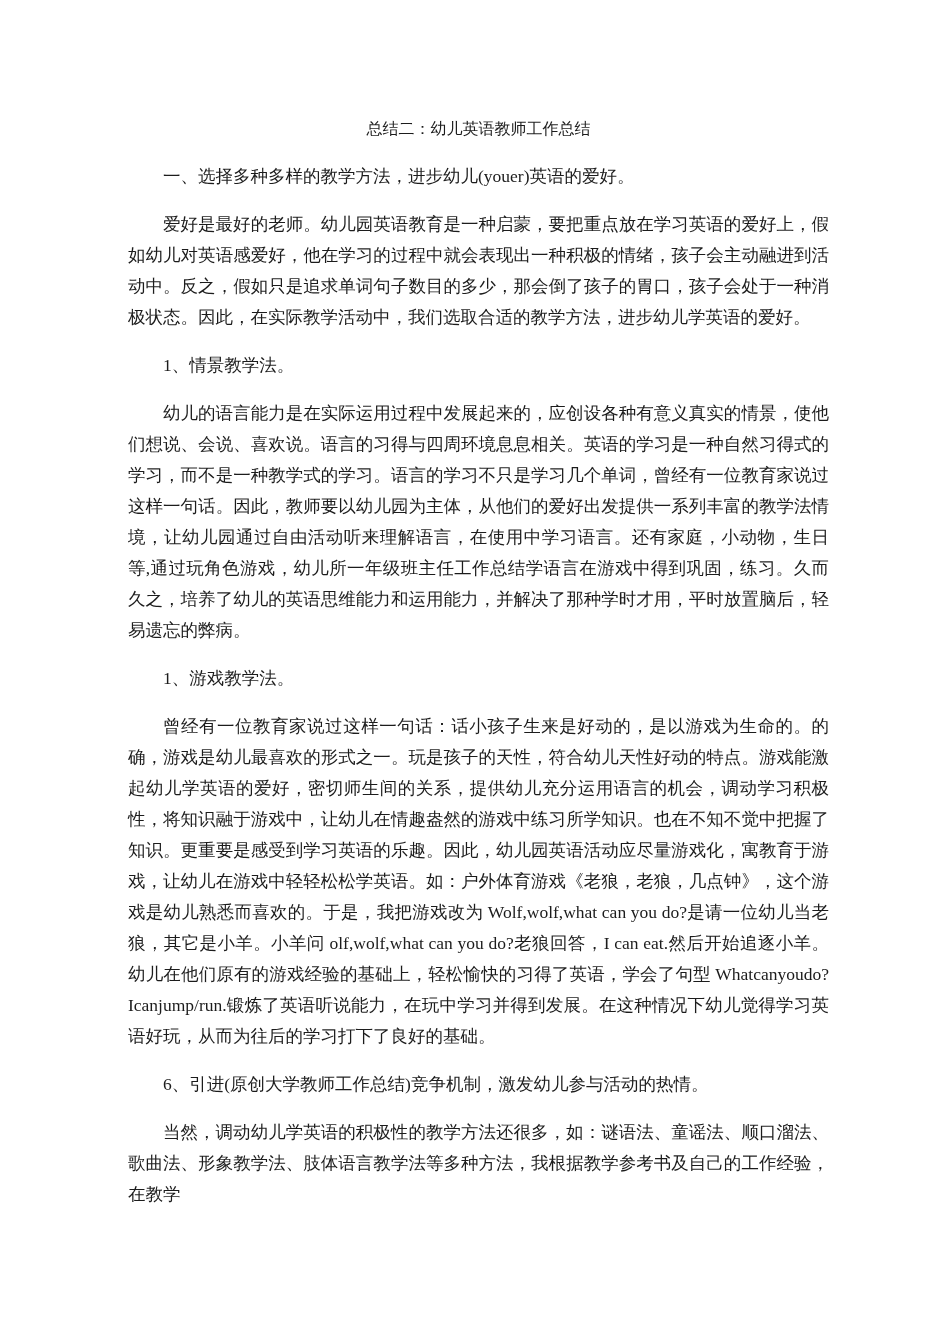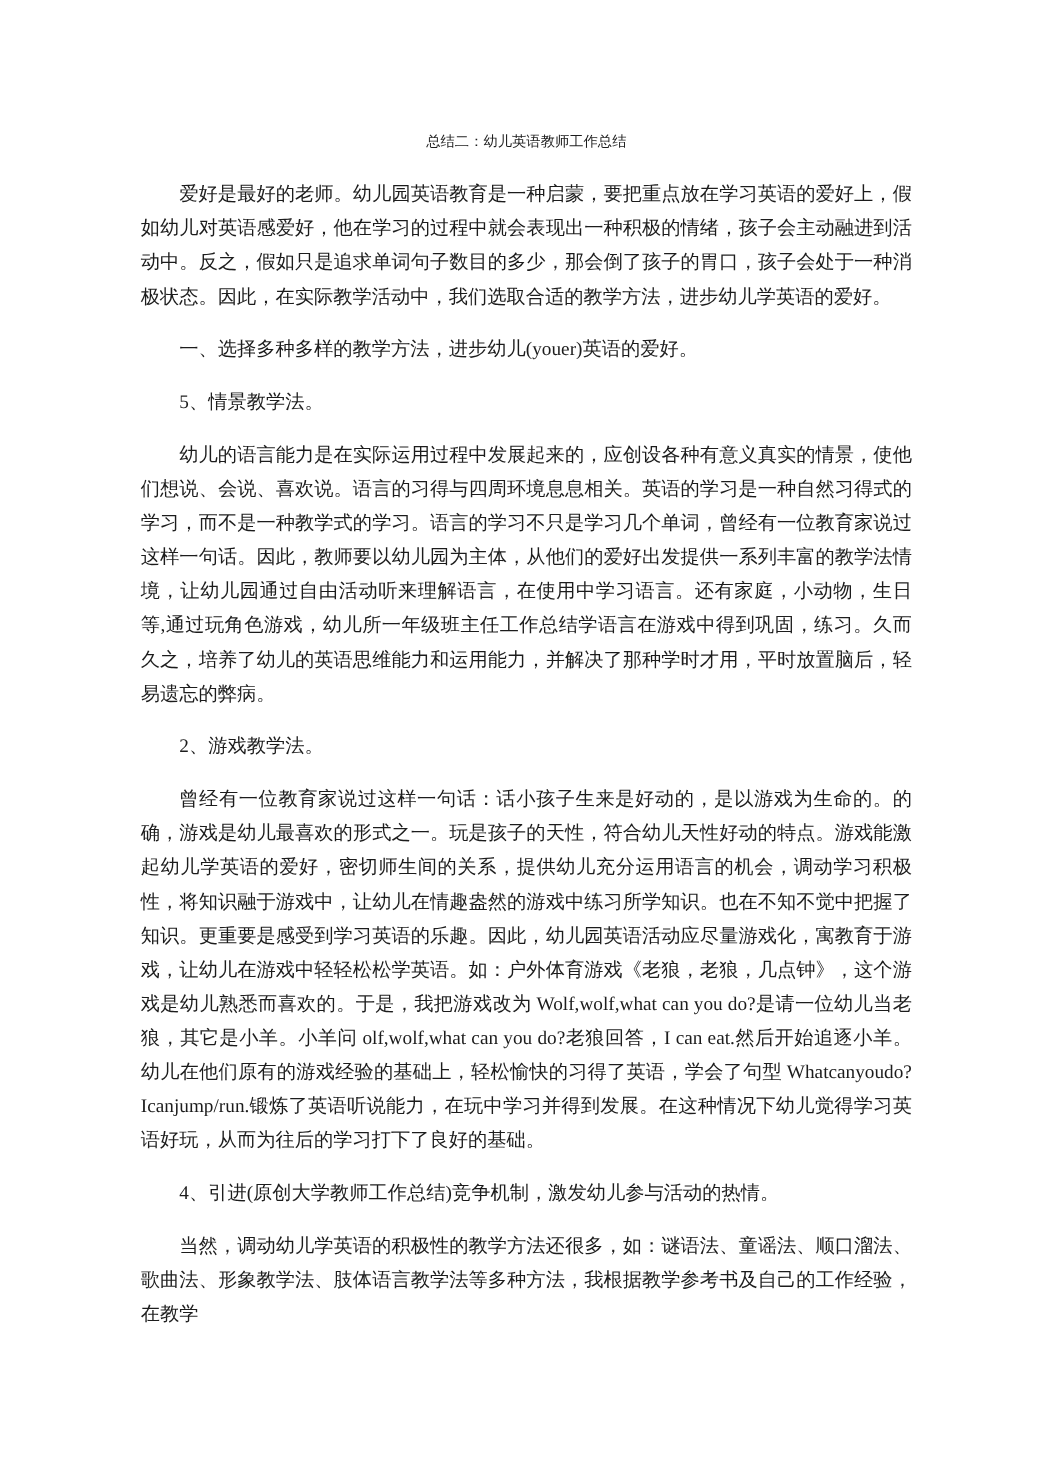--- a/index.html
+++ b/index.html
@@ -14,42 +14,42 @@
     box-sizing: border-box;
     width: 950px;
     height: 1344px;
     background: #ffffff;
     padding: 113px 121px 0 128px;
     font-family: "Liberation Serif", "DejaVu Serif", serif;
     color: #1c1c1c;
   }
   .doc-title {
     margin: 0 0 17px 0;
-    font-size: 13px;
+    font-size: 16px;
     font-weight: normal;
     line-height: 31px;
     text-align: center;
   }
   .para {
     margin: 0 0 17px 0;
     font-size: 17.5px;
     line-height: 31px;
     text-align: justify;
     text-indent: 2em;
     word-break: break-word;
   }
 </style>
 </head>
 <body>
 
 <div class="page">
   <h1 class="doc-title">总结二：幼儿英语教师工作总结</h1>
   <div>
+      <p class="para section">一、选择多种多样的教学方法，进步幼儿(youer)英语的爱好。</p>
       <p class="para body">爱好是最好的老师。幼儿园英语教育是一种启蒙，要把重点放在学习英语的爱好上，假如幼儿对英语感爱好，他在学习的过程中就会表现出一种积极的情绪，孩子会主动融进到活动中。反之，假如只是追求单词句子数目的多少，那会倒了孩子的胃口，孩子会处于一种消极状态。因此，在实际教学活动中，我们选取合适的教学方法，进步幼儿学英语的爱好。</p>
-      <p class="para section">一、选择多种多样的教学方法，进步幼儿(youer)英语的爱好。</p>
-      <p class="para section">5、情景教学法。</p>
+      <p class="para section">1、情景教学法。</p>
       <p class="para body">幼儿的语言能力是在实际运用过程中发展起来的，应创设各种有意义真实的情景，使他们想说、会说、喜欢说。语言的习得与四周环境息息相关。英语的学习是一种自然习得式的学习，而不是一种教学式的学习。语言的学习不只是学习几个单词，曾经有一位教育家说过这样一句话。因此，教师要以幼儿园为主体，从他们的爱好出发提供一系列丰富的教学法情境，让幼儿园通过自由活动听来理解语言，在使用中学习语言。还有家庭，小动物，生日等,通过玩角色游戏，幼儿所一年级班主任工作总结学语言在游戏中得到巩固，练习。久而久之，培养了幼儿的英语思维能力和运用能力，并解决了那种学时才用，平时放置脑后，轻易遗忘的弊病。</p>
-      <p class="para section">2、游戏教学法。</p>
+      <p class="para section">1、游戏教学法。</p>
       <p class="para body">曾经有一位教育家说过这样一句话：话小孩子生来是好动的，是以游戏为生命的。的确，游戏是幼儿最喜欢的形式之一。玩是孩子的天性，符合幼儿天性好动的特点。游戏能激起幼儿学英语的爱好，密切师生间的关系，提供幼儿充分运用语言的机会，调动学习积极性，将知识融于游戏中，让幼儿在情趣盎然的游戏中练习所学知识。也在不知不觉中把握了知识。更重要是感受到学习英语的乐趣。因此，幼儿园英语活动应尽量游戏化，寓教育于游戏，让幼儿在游戏中轻轻松松学英语。如：户外体育游戏《老狼，老狼，几点钟》，这个游戏是幼儿熟悉而喜欢的。于是，我把游戏改为 Wolf,wolf,what can you do?是请一位幼儿当老狼，其它是小羊。小羊问 olf,wolf,what can you do?老狼回答，I can eat.然后开始追逐小羊。幼儿在他们原有的游戏经验的基础上，轻松愉快的习得了英语，学会了句型 Whatcanyoudo?Icanjump/run.锻炼了英语听说能力，在玩中学习并得到发展。在这种情况下幼儿觉得学习英语好玩，从而为往后的学习打下了良好的基础。</p>
-      <p class="para section">4、引进(原创大学教师工作总结)竞争机制，激发幼儿参与活动的热情。</p>
+      <p class="para section">6、引进(原创大学教师工作总结)竞争机制，激发幼儿参与活动的热情。</p>
       <p class="para body">当然，调动幼儿学英语的积极性的教学方法还很多，如：谜语法、童谣法、顺口溜法、歌曲法、形象教学法、肢体语言教学法等多种方法，我根据教学参考书及自己的工作经验，在教学</p>
     </div>
 </div>
 
 </body></html>

